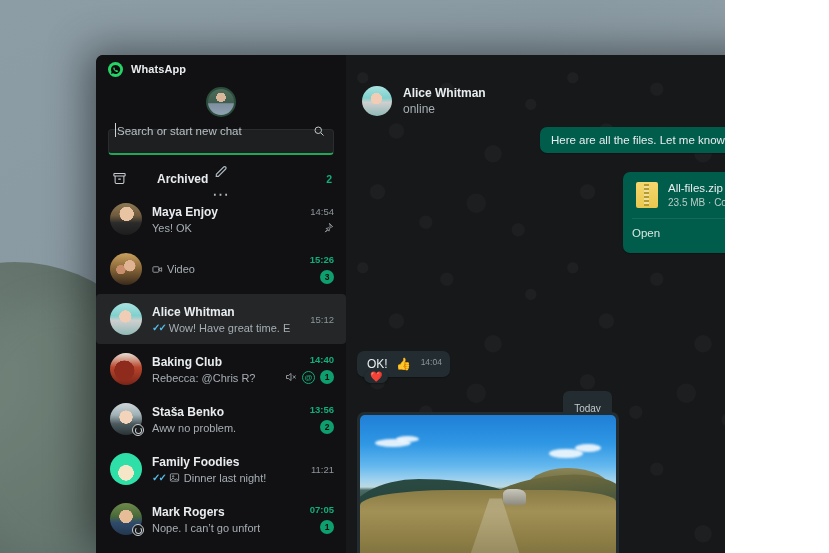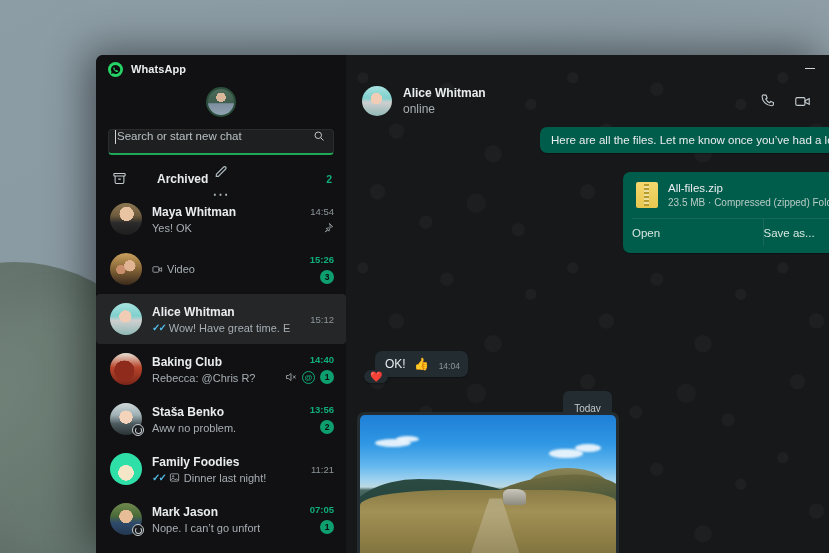--- a/index.html
+++ b/index.html
@@ -7,21 +7,21 @@
   html, body {
     width: 829px;
     height: 553px;
     overflow: hidden;
     font-family: "Liberation Sans", sans-serif;
   }
 
   
   #desktop {
     position: relative;
-    width: 829px;
+    width: 725px;
     height: 553px;
     background: linear-gradient(150deg, #8d9da6 0%, #8a9aa3 35%, #95a3ab 70%, #9aa7ae 100%);
     overflow: hidden;
   }
   #bg-blob {
     position: absolute;
     left: -150px;
     top: 262px;
     width: 330px;
     height: 330px;
@@ -120,21 +120,21 @@
   .dots { font-size: 17px; color: #aebac1; line-height: 8px; letter-spacing: 1px;}
 
   .search-wrap {
     margin: 2px 12px 8px 12px;
     height: 26px;
     background: #1d1f21;
     border: 1px solid #2a2c2e;
     border-bottom: 2px solid #1fa855;
     border-radius: 4px;
     display: flex;
-    align-items: flex-start;
+    align-items: flex-end;
     padding: 0 8px 16px 6px;
     position: relative;
   }
   .caret {
     width: 1px; height: 14px; background: #cfd4d6; margin-right: 1px;
   }
   .search-ph {
     flex: 1;
     color: #b9c0c4;
     font-size: 11.5px;
@@ -315,25 +315,25 @@
   .file-sub { color:#b9cdc6; font-size:10px; white-space:nowrap;}
   .file-btns { display:flex; border-top:1px solid rgba(255,255,255,0.09);}
   .file-btn {
     flex:1; padding:8px 0 7px 0;
     color:#d7e7e1; font-size:11.5px; cursor:pointer;
   }
   .file-btn + .file-btn { border-left:1px solid rgba(255,255,255,0.09); }
 
   .bubble-in-ok {
     position:absolute;
-    left: 29px; top: 226px;
+    left: 11px; top: 226px;
     background:#222c31;
     border-radius:7px;
     padding:6px 8px 6px 10px;
-    display:flex; align-items:flex-end; gap:9px;
+    display:flex; align-items:flex-start; gap:9px;
     box-shadow: 0 1px 1px rgba(0,0,0,0.25);
   }
   .bubble-in-ok .txt { color:#e9edef; font-size:12px; }
   .bubble-in-ok .emoji { font-size:12px; }
   .bubble-time { color:#8d969b; font-size:8.5px; }
 
   .day-divider {
     position:absolute; left:0; right:0; top:266px;
     display:flex; justify-content:center;
   }
@@ -462,21 +462,21 @@
           </span>
           <span class="arch-label">Archived</span>
           <span class="arch-count">2</span>
         </div>
 
         <div class="chat-row">
           <div class="avatar">
             <div class="inner" style="background:radial-gradient(circle at 52% 34%,#e8c4a2 0 26%,transparent 27%),linear-gradient(180deg,#8f7a55 0%,#6e5a3c 40%,#2b2b2b 62%,#1d1d1d 100%);"></div>
           </div>
           <div class="chat-mid">
-            <div class="chat-name">Maya Whitman</div>
+            <div class="chat-name">Maya Enjoy</div>
             <div class="chat-msg">Yes! OK</div>
           </div>
           <div class="chat-right">
             <span class="chat-time">14:54</span>
             <span class="pin-ico">
               <svg viewBox="0 0 24 24" fill="none" stroke="currentColor" stroke-width="1.8">
                   <path d="M14 3l7 7-3 1-4 4-1 5-3-3-5 5 5-5-3-3 5-1 4-4z"></path>
                 </svg>
             </span>
           </div>
@@ -579,21 +579,21 @@
             <span class="chat-time">11:21</span>
           </div>
         </div>
 
         <div class="chat-row">
           <div class="avatar">
             <div class="inner" style="background:radial-gradient(circle at 50% 42%,#e6bd97 0 27%,transparent 28%),linear-gradient(180deg,#6f8a4e 0%,#4b6b38 40%,#2e4a6b 62%,#24384f 100%);"></div>
             <span class="status-dot"></span>
           </div>
           <div class="chat-mid">
-            <div class="chat-name">Mark Jason</div>
+            <div class="chat-name">Mark Rogers</div>
             <div class="chat-msg">Nope. I can’t go unfortunately.</div>
           </div>
           <div class="chat-right">
             <span class="chat-time unread">07:05</span>
             <span class="badge">1</span>
           </div>
         </div>
 
       </div>
     </div>

